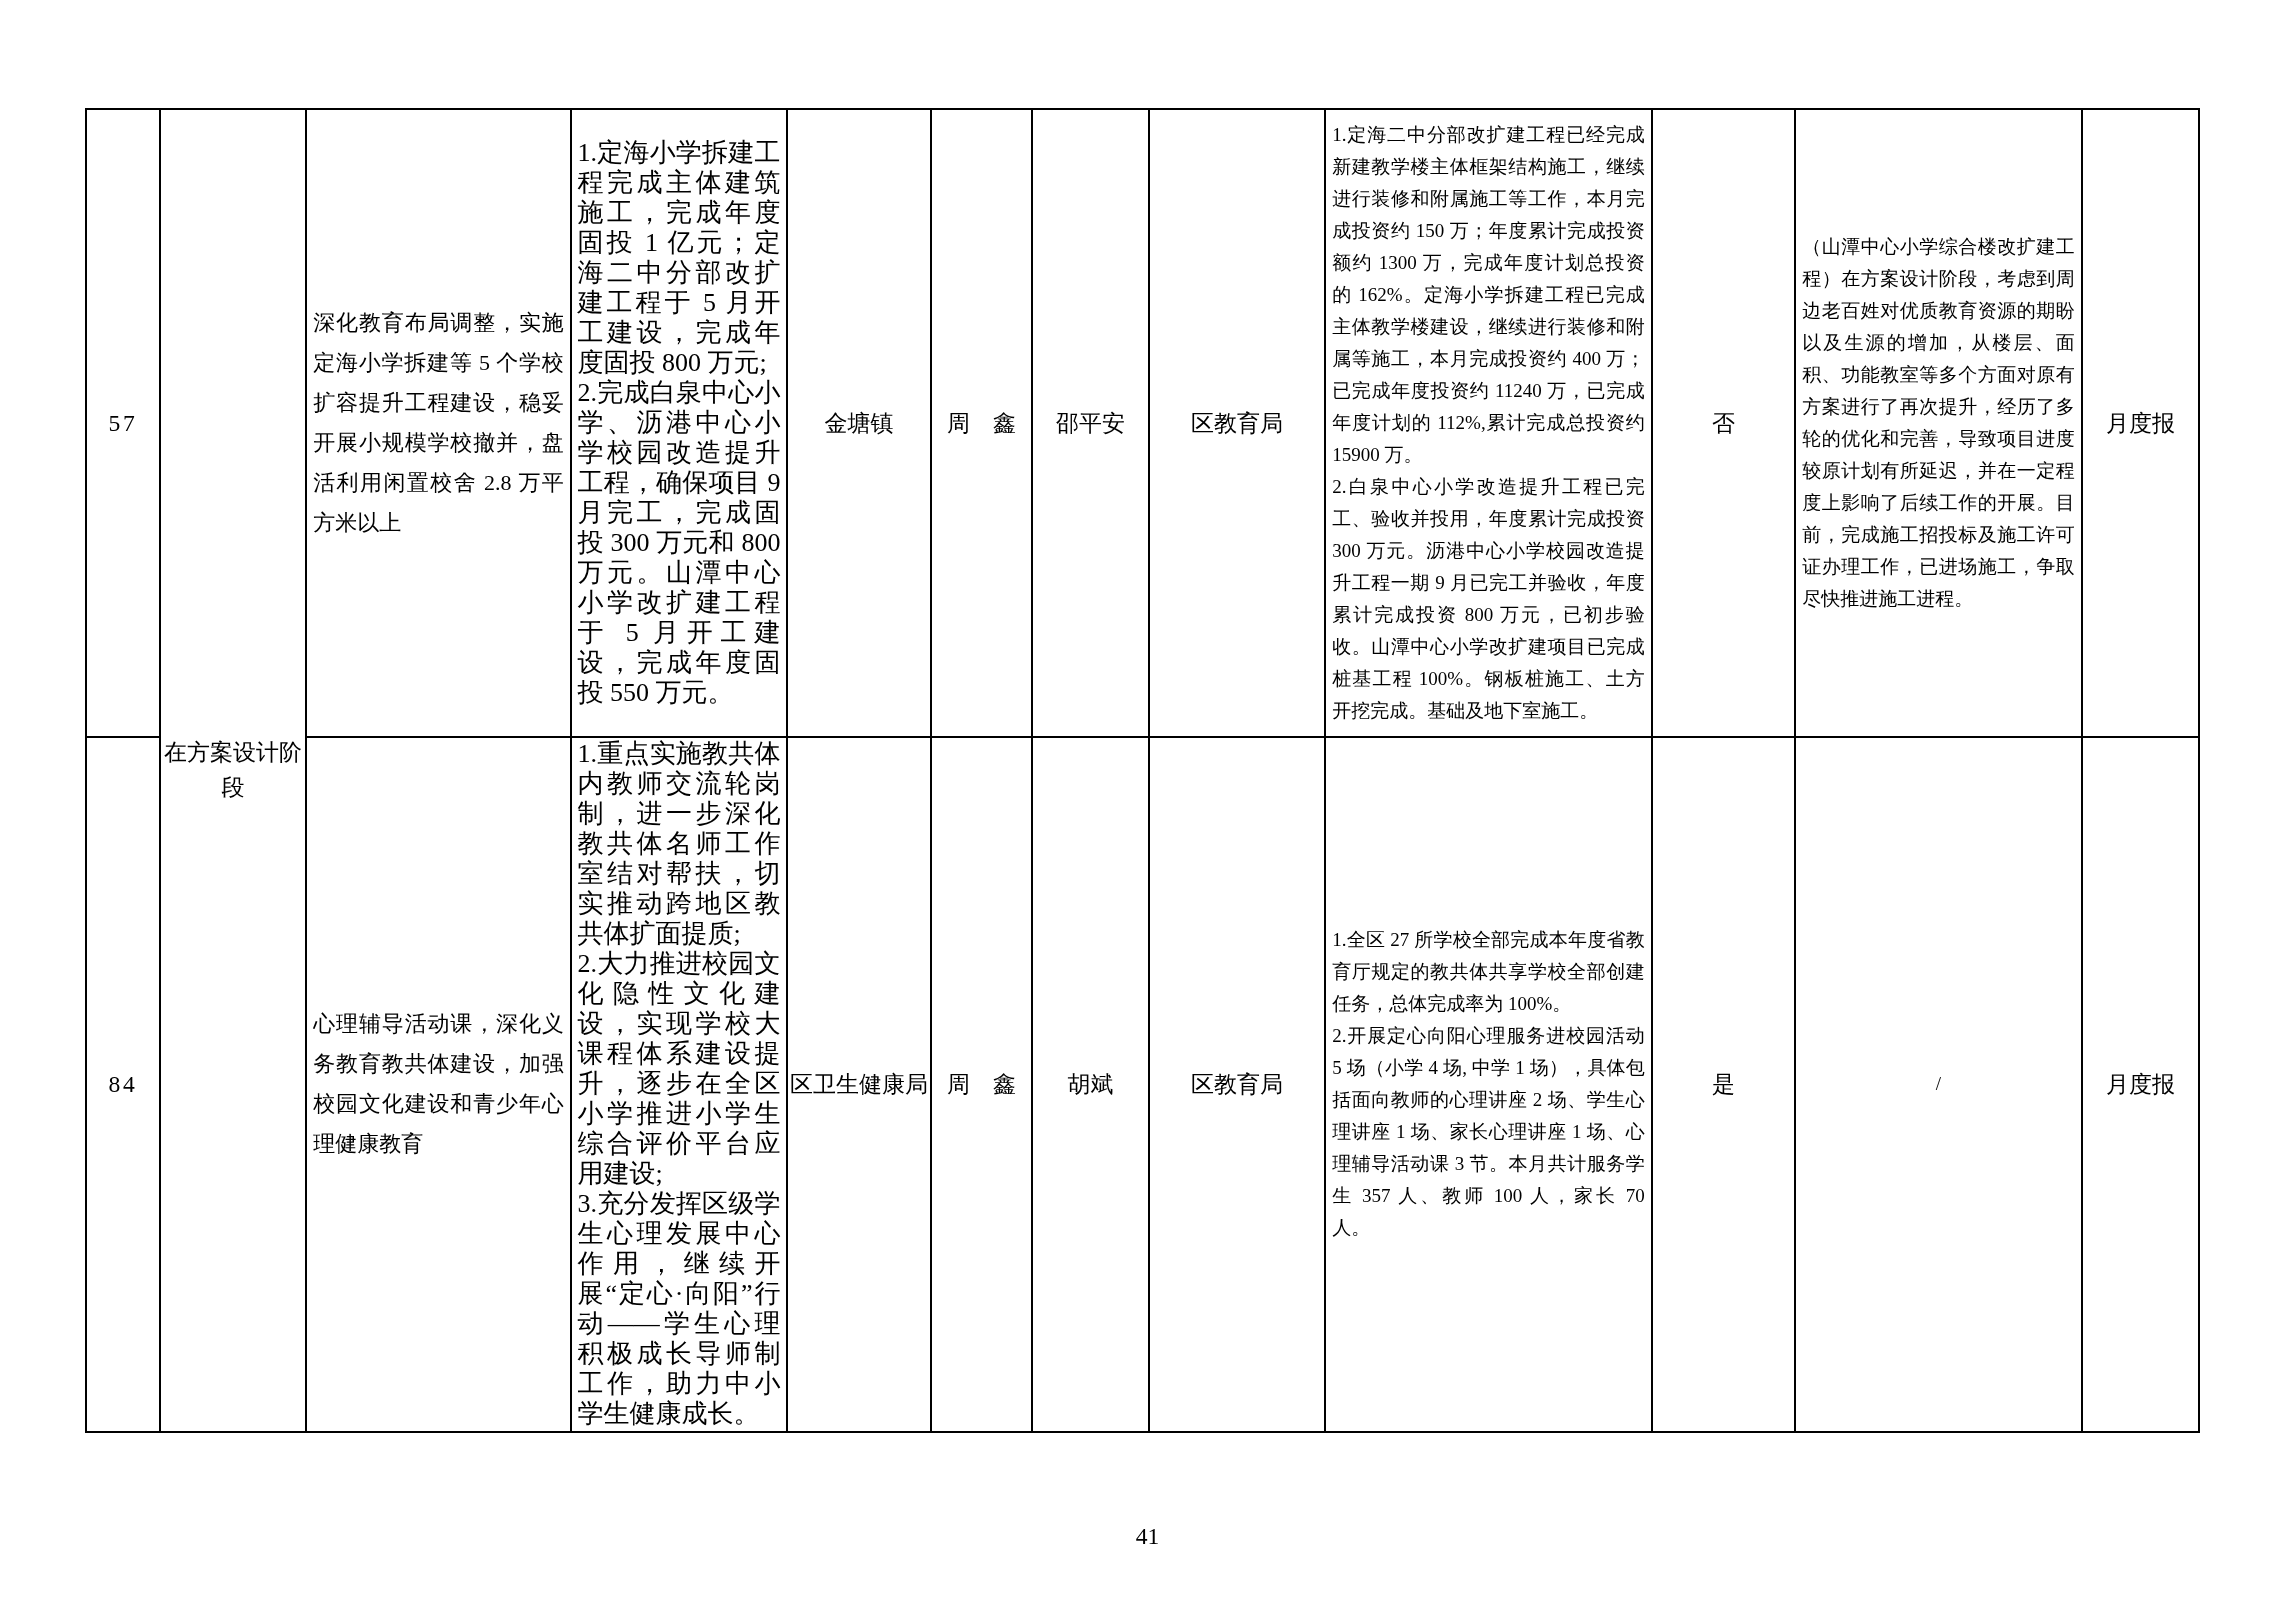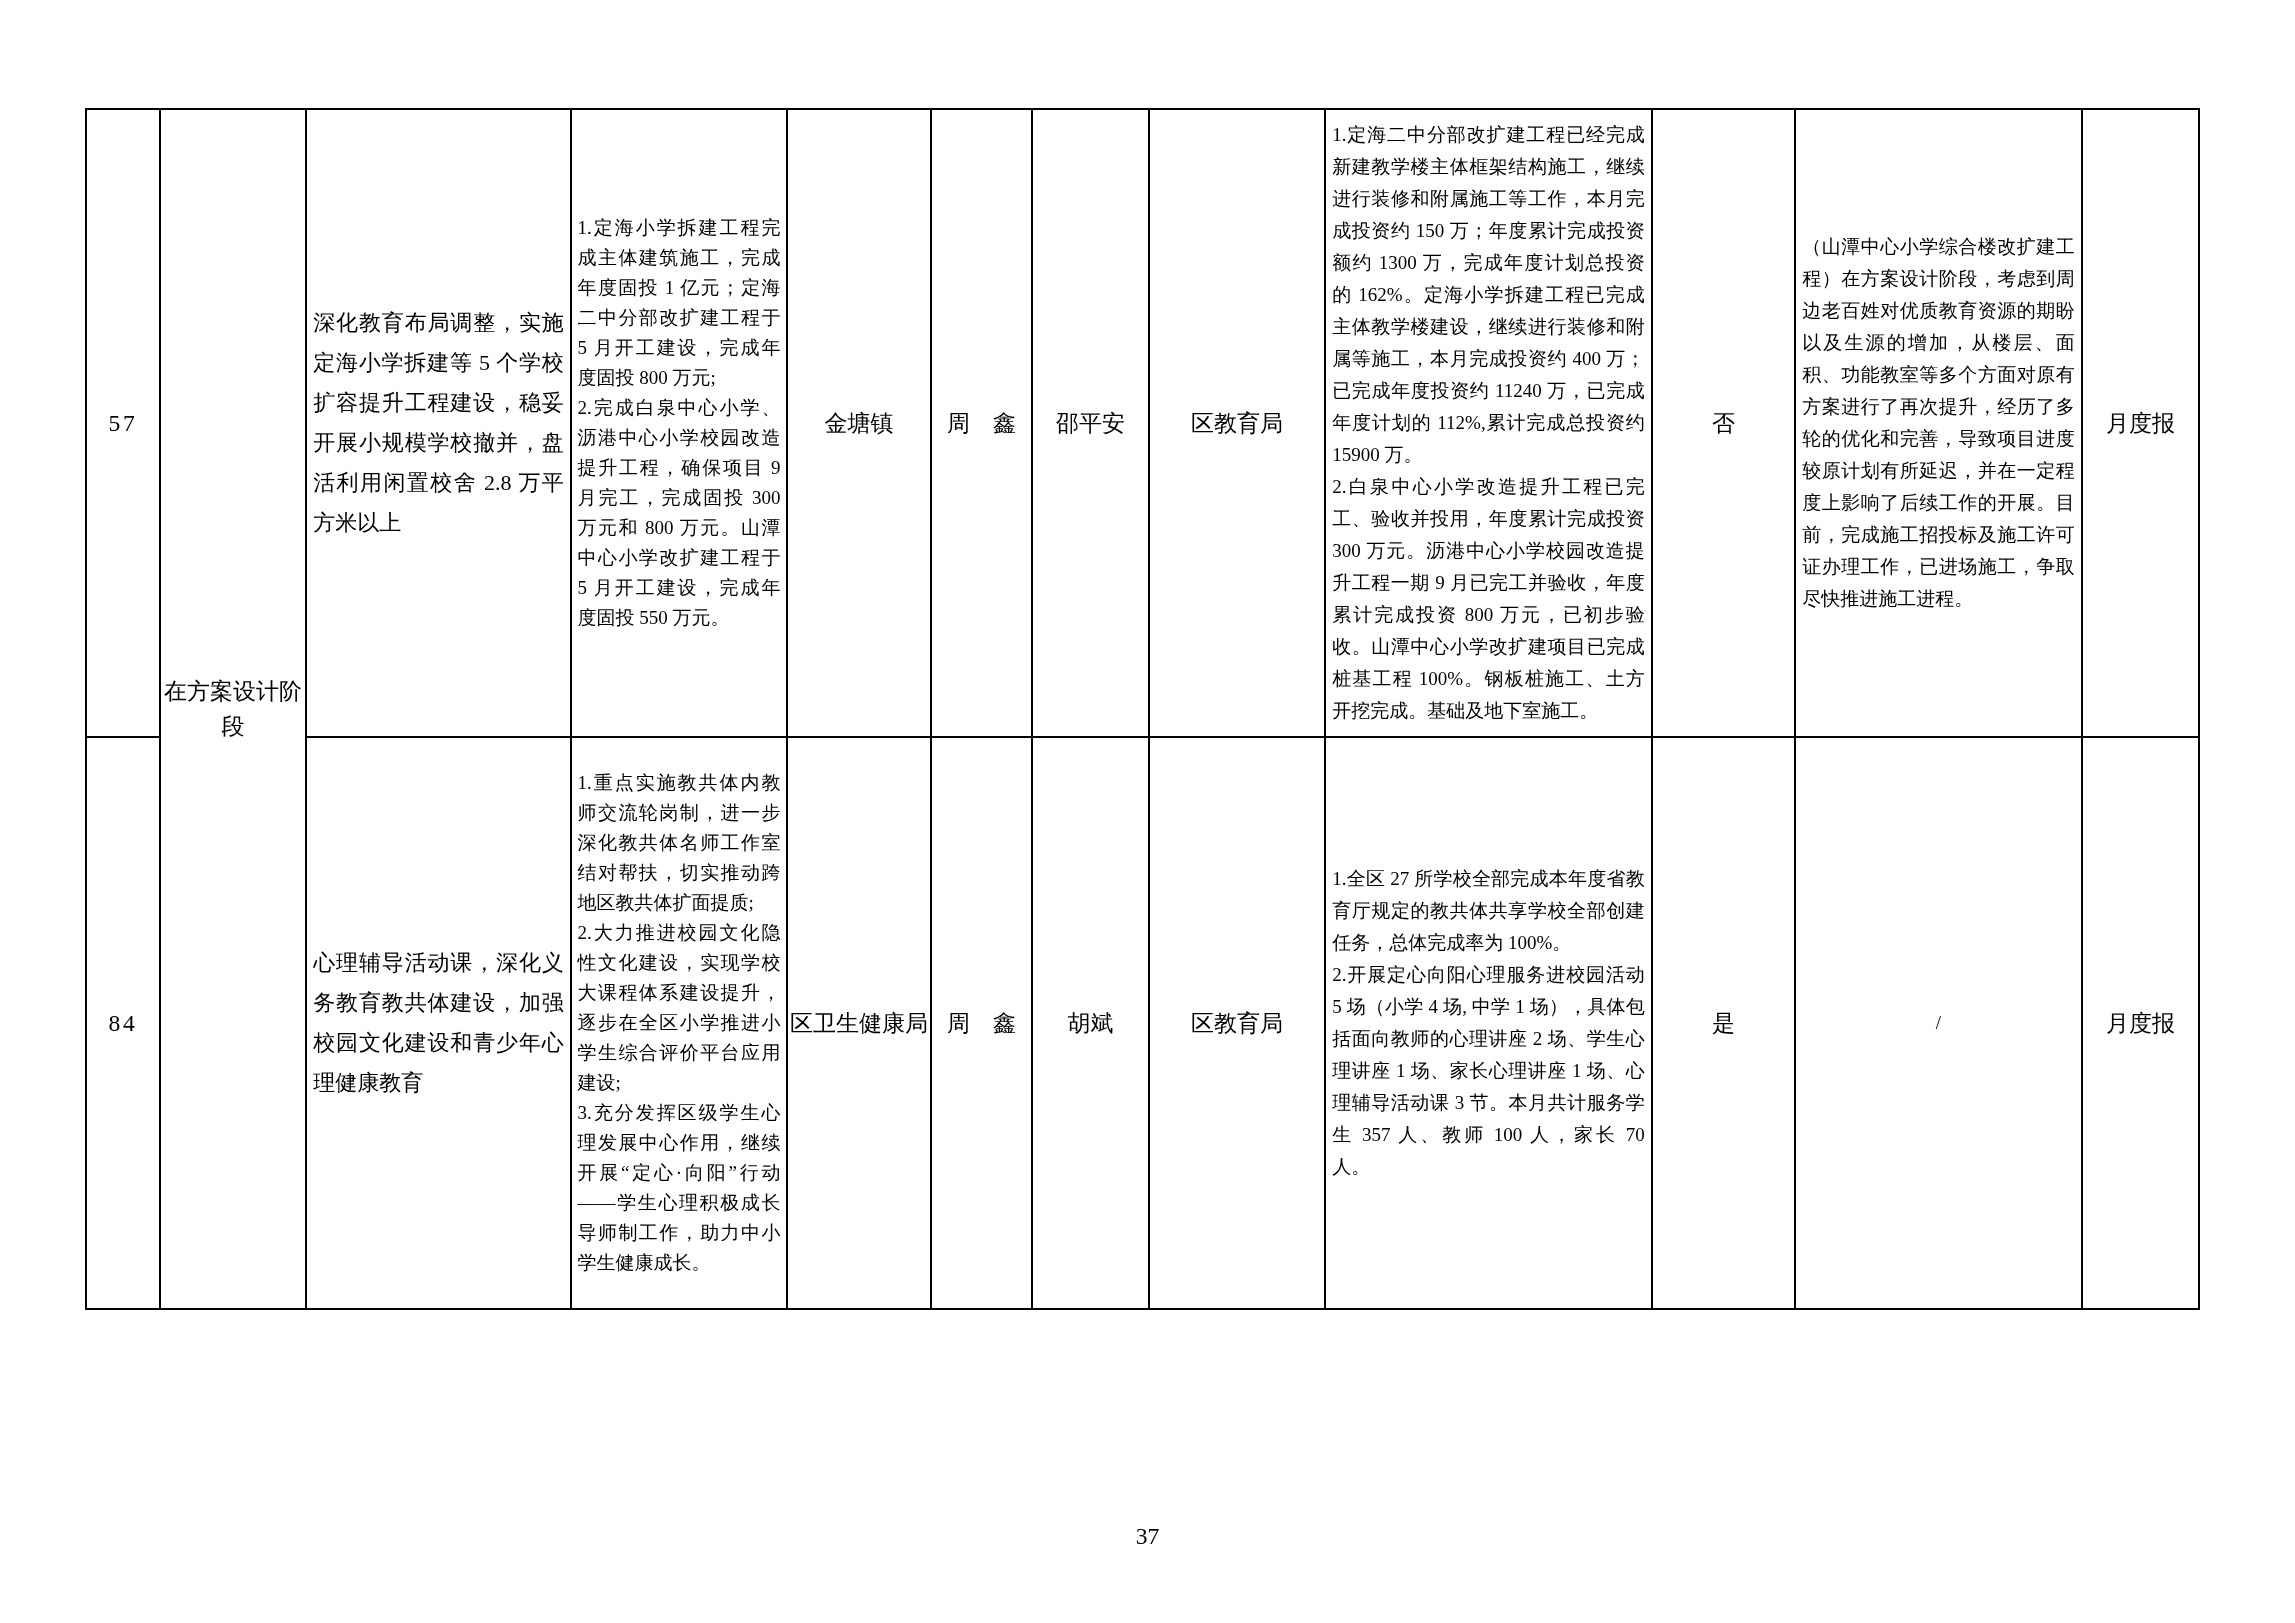--- a/index.html
+++ b/index.html
@@ -38,21 +38,21 @@
   td.c-task {
     text-align: justify;
     font-size: 22px;
     line-height: 40px;
     padding: 4.2px 6.2px;
     white-space: pre-wrap;
     margin-top: 16px;
   }
   td.c-measures {
     text-align: justify;
-    font-size: 19px;
+    font-size: 26px;
     line-height: 30px;
     padding: 1.4px 5.6px;
     white-space: pre-wrap;
   }
   td.c-long {
     text-align: justify;
     font-size: 19px;
     line-height: 32px;
     padding: 2.8px 6.2px;
     white-space: pre-wrap;
@@ -117,16 +117,16 @@
         <td class="c-center">区教育局</td>
         <td class="c-long">1.全区 27 所学校全部完成本年度省教育厅规定的教共体共享学校全部创建任务，总体完成率为 100%。
 2.开展定心向阳心理服务进校园活动 5 场（小学 4 场, 中学 1 场），具体包括面向教师的心理讲座 2 场、学生心理讲座 1 场、家长心理讲座 1 场、心理辅导活动课 3 节。本月共计服务学生 357 人、教师 100 人，家长 70 人。</td>
         <td class="c-center">是</td>
         <td class="c-long c-slash">/</td>
         <td class="c-center">月度报</td>
       </tr>
     </tbody>
   </table>
 
-  <div id="page-number">37</div>
+  <div id="page-number">41</div>
 
 </div>
 
 
 </body></html>

